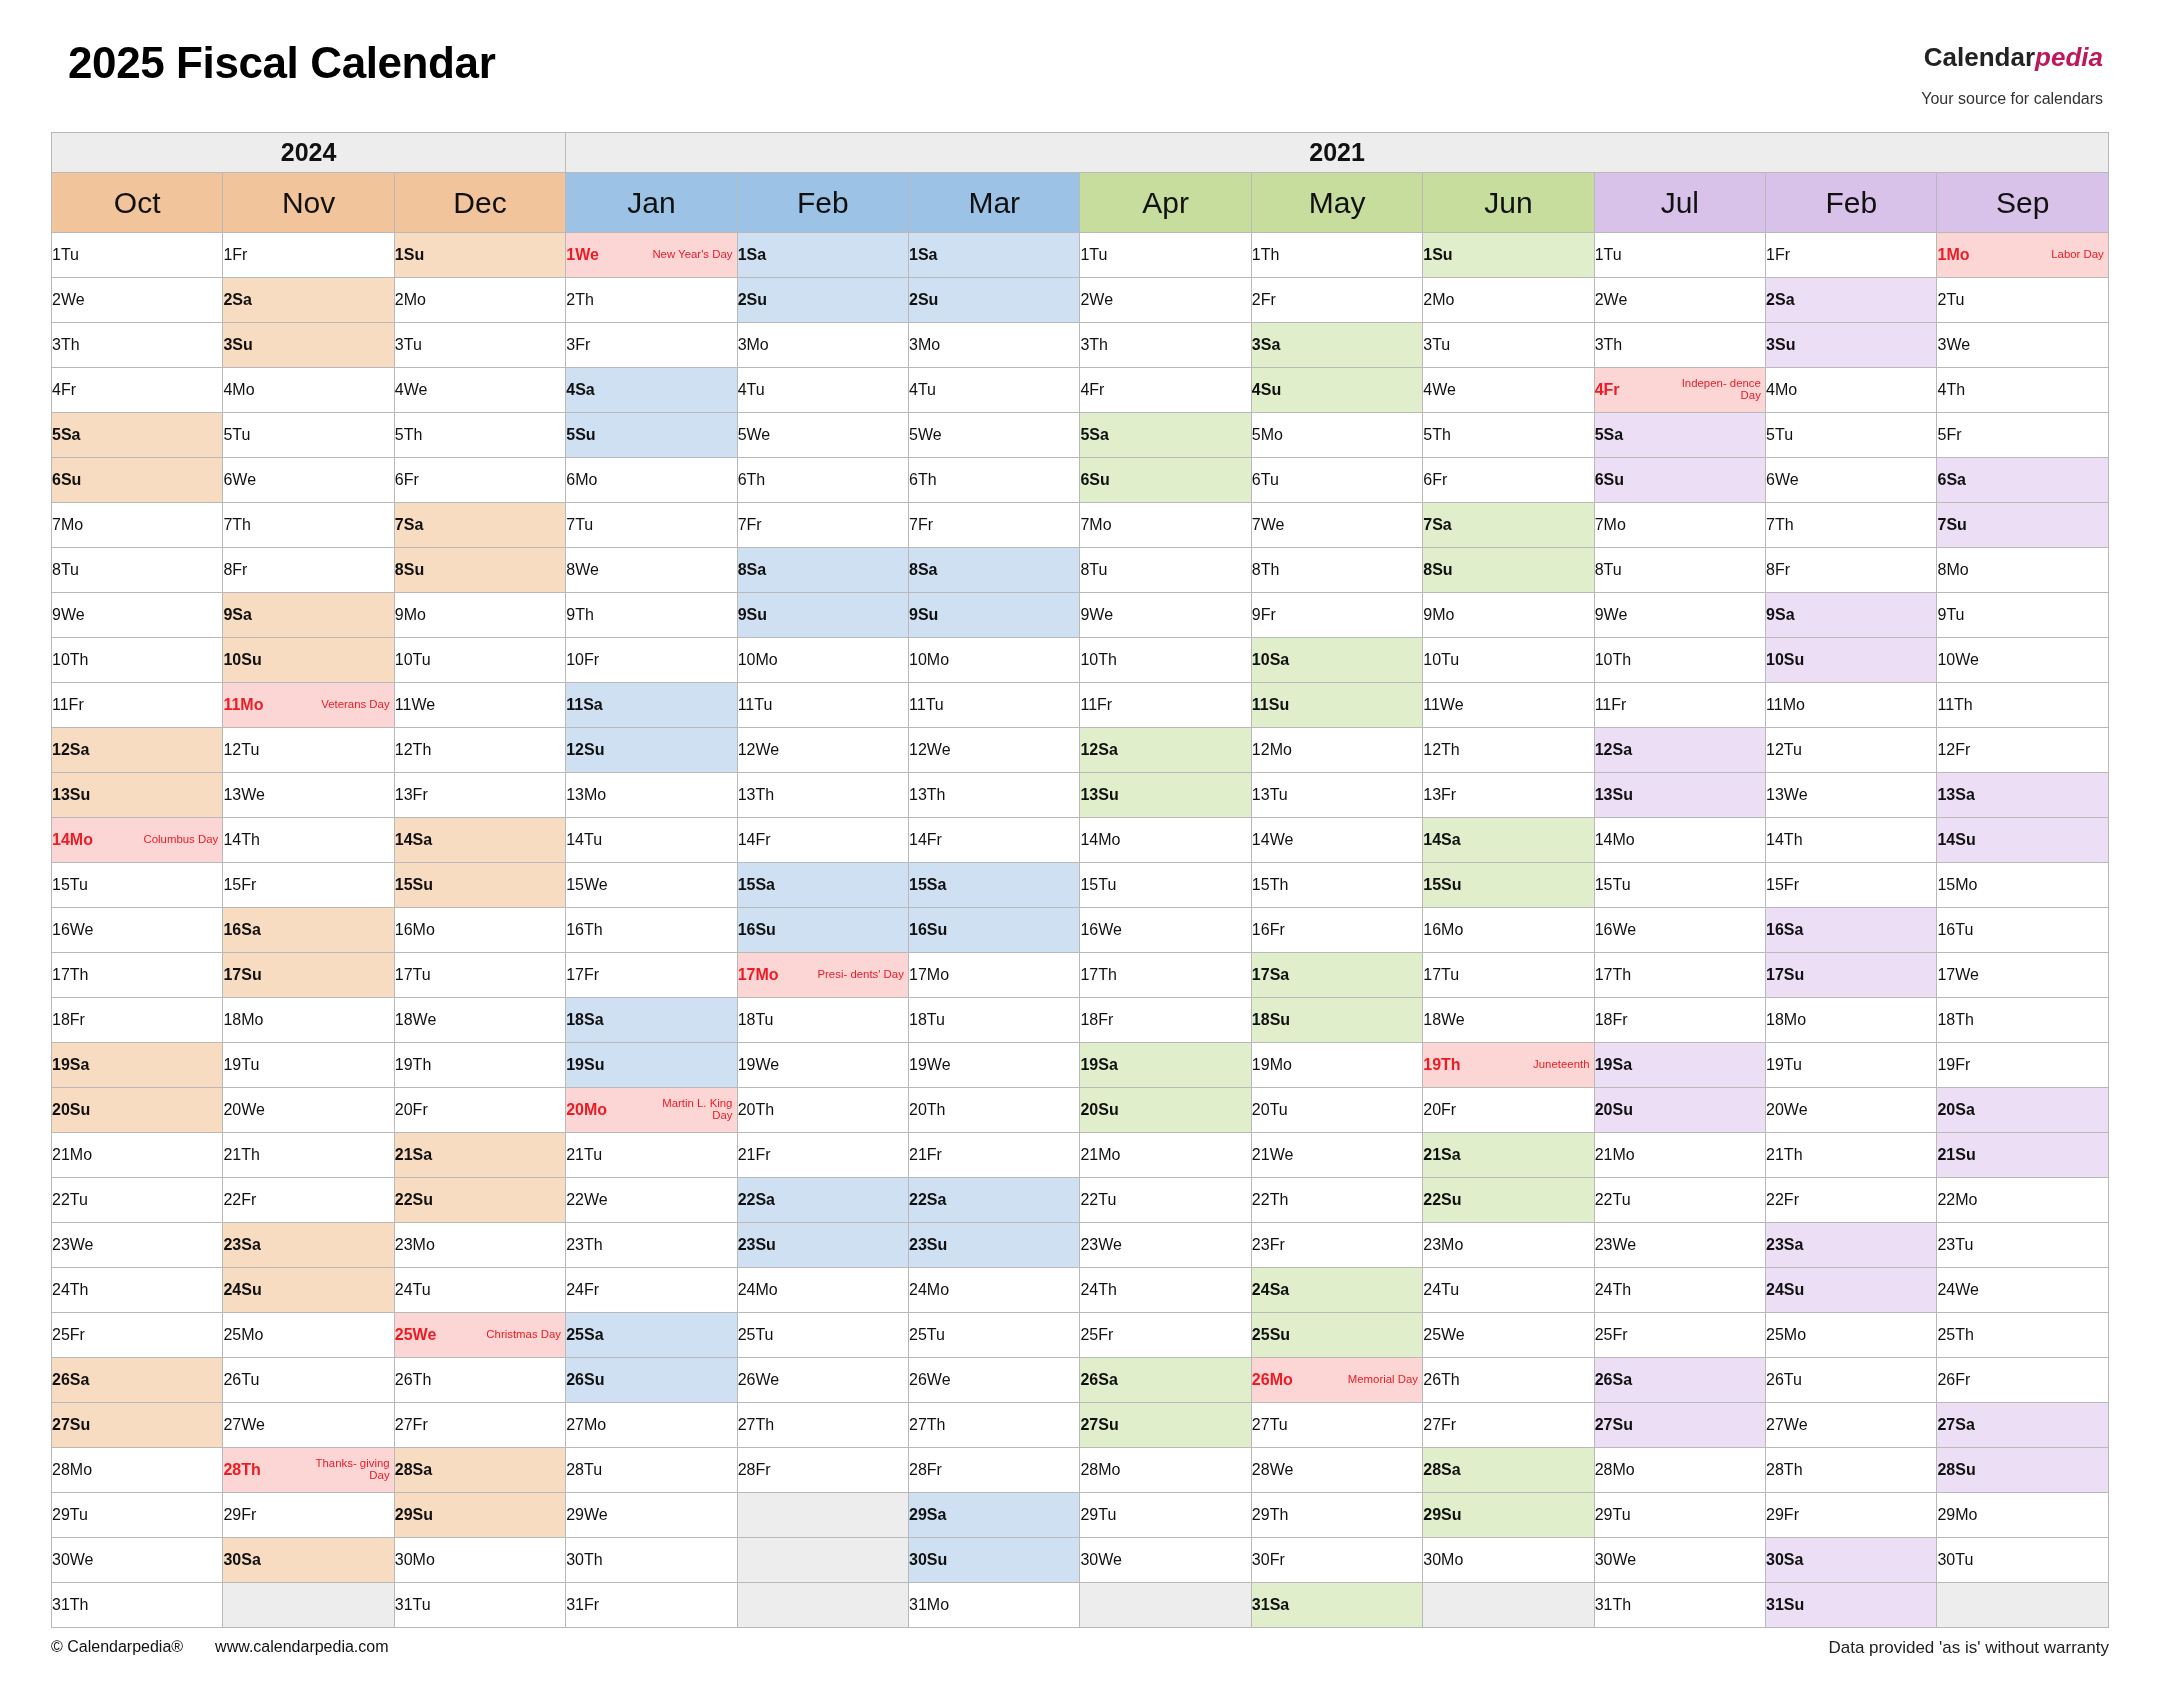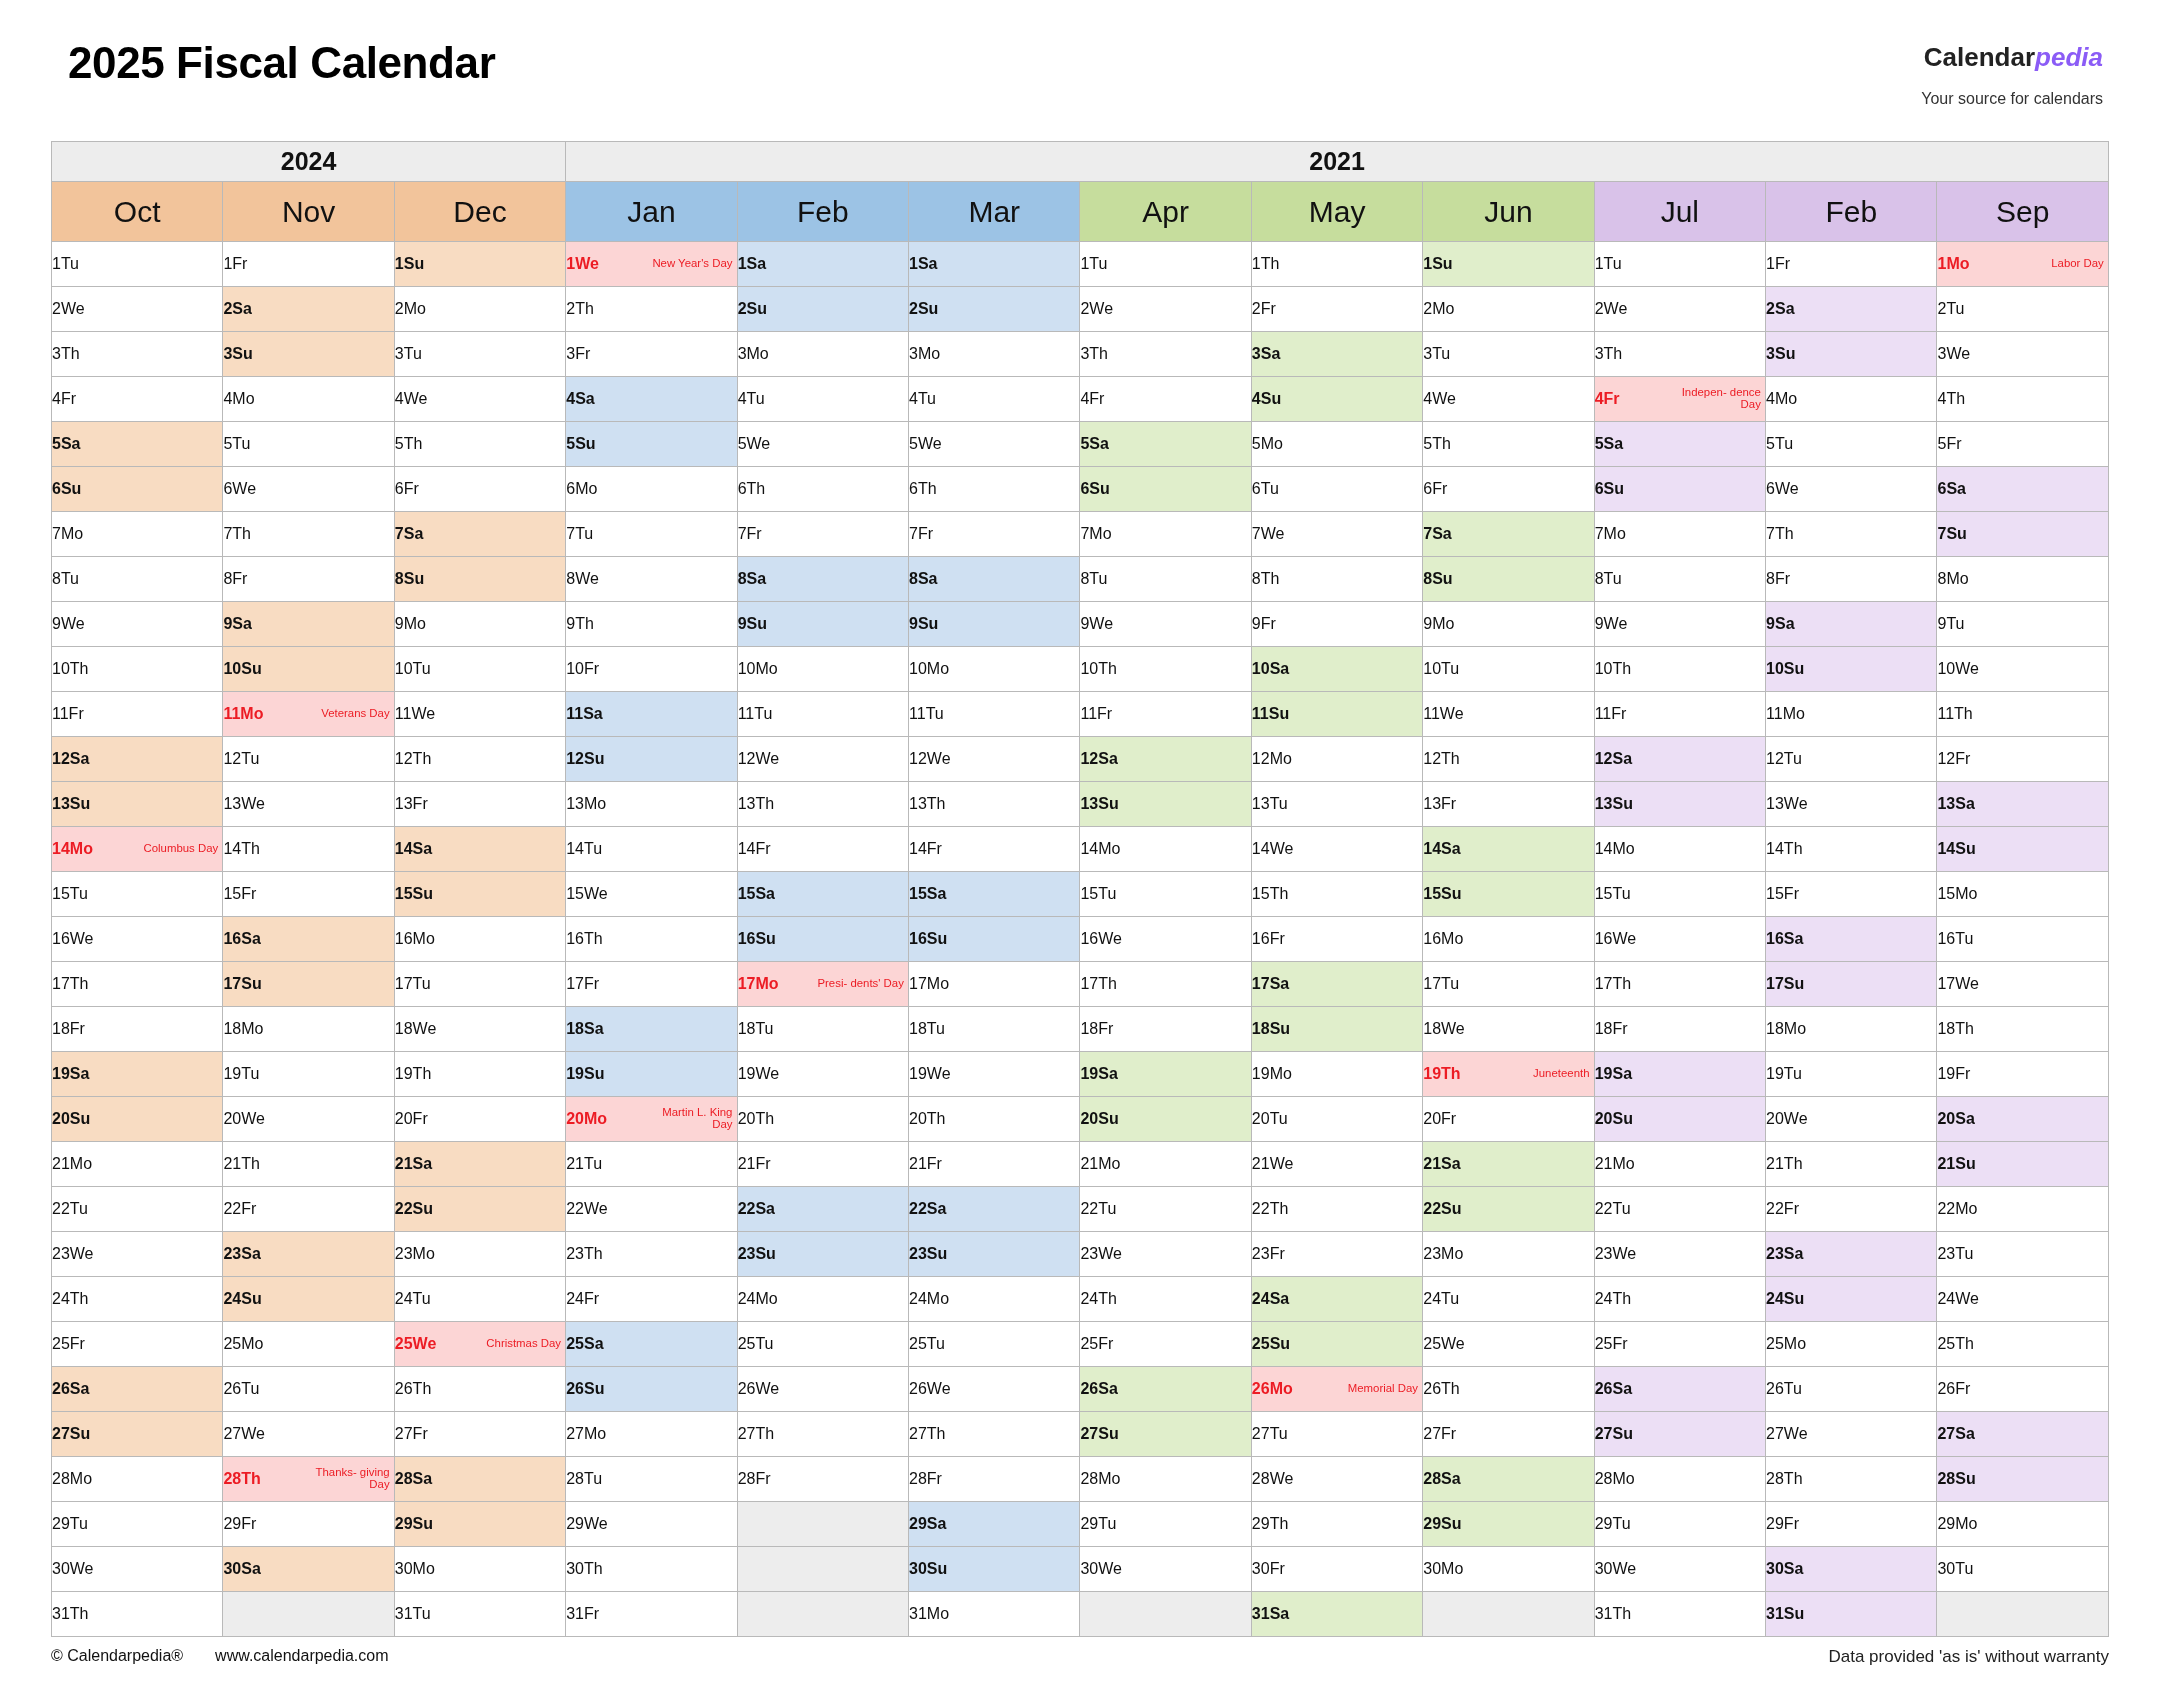--- a/index.html
+++ b/index.html
@@ -39,33 +39,33 @@
     text-align: right;
     padding-top: 15px;
     padding-right: 5px;
   }
   .brand-name {
     font-size: 26px;
     font-weight: bold;
     color: #222;
     line-height: 1;
   }
-  .brand-name .ped { color: #8b5cf6; font-style: italic; }
+  .brand-name .ped { color: #be185d; font-style: italic; }
   .brand-tag {
     font-size: 16px;
     color: #333;
     margin-top: 20px;
   }
 
   
   table.cal {
     border-collapse: collapse;
     table-layout: fixed;
     width: 2058px;
-    margin-top: 19px;
+    margin-top: 10px;
   }
   table.cal td, table.cal th {
     border: 0.8px solid #b9b9b9;
     padding: 0;
   }
   .yearhead {
     background: #ededed;
     font-size: 25px;
     font-weight: bold;
     text-align: center;

